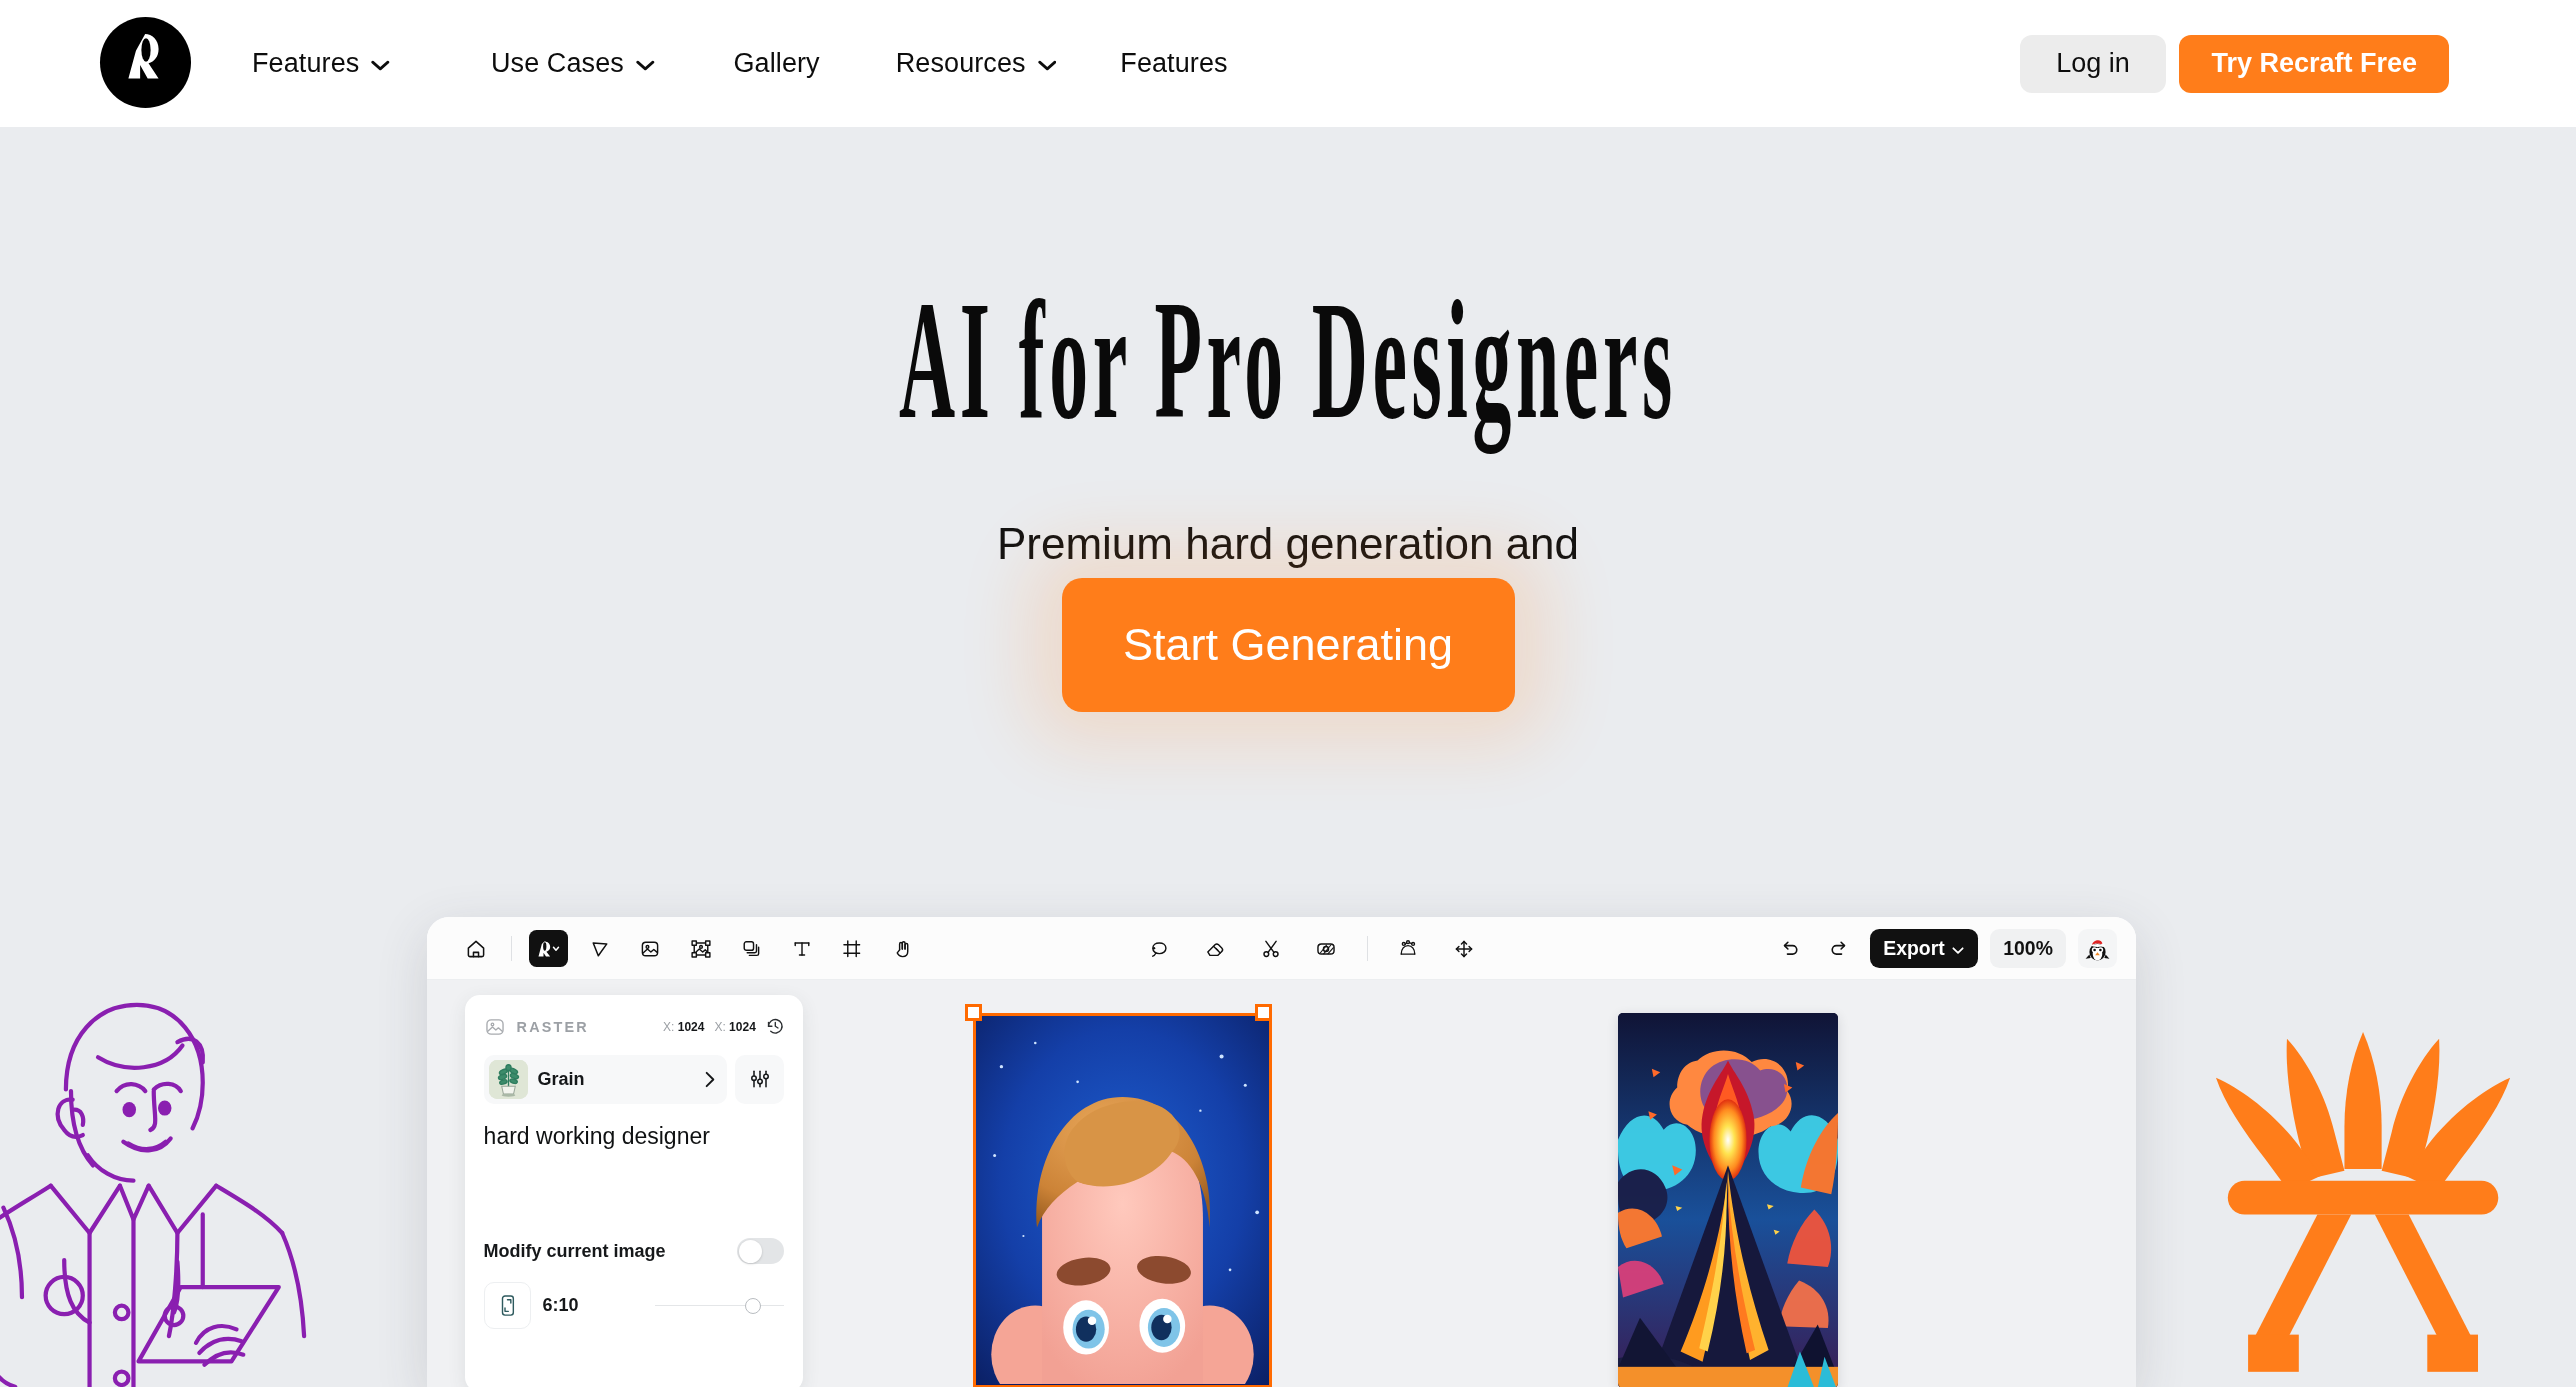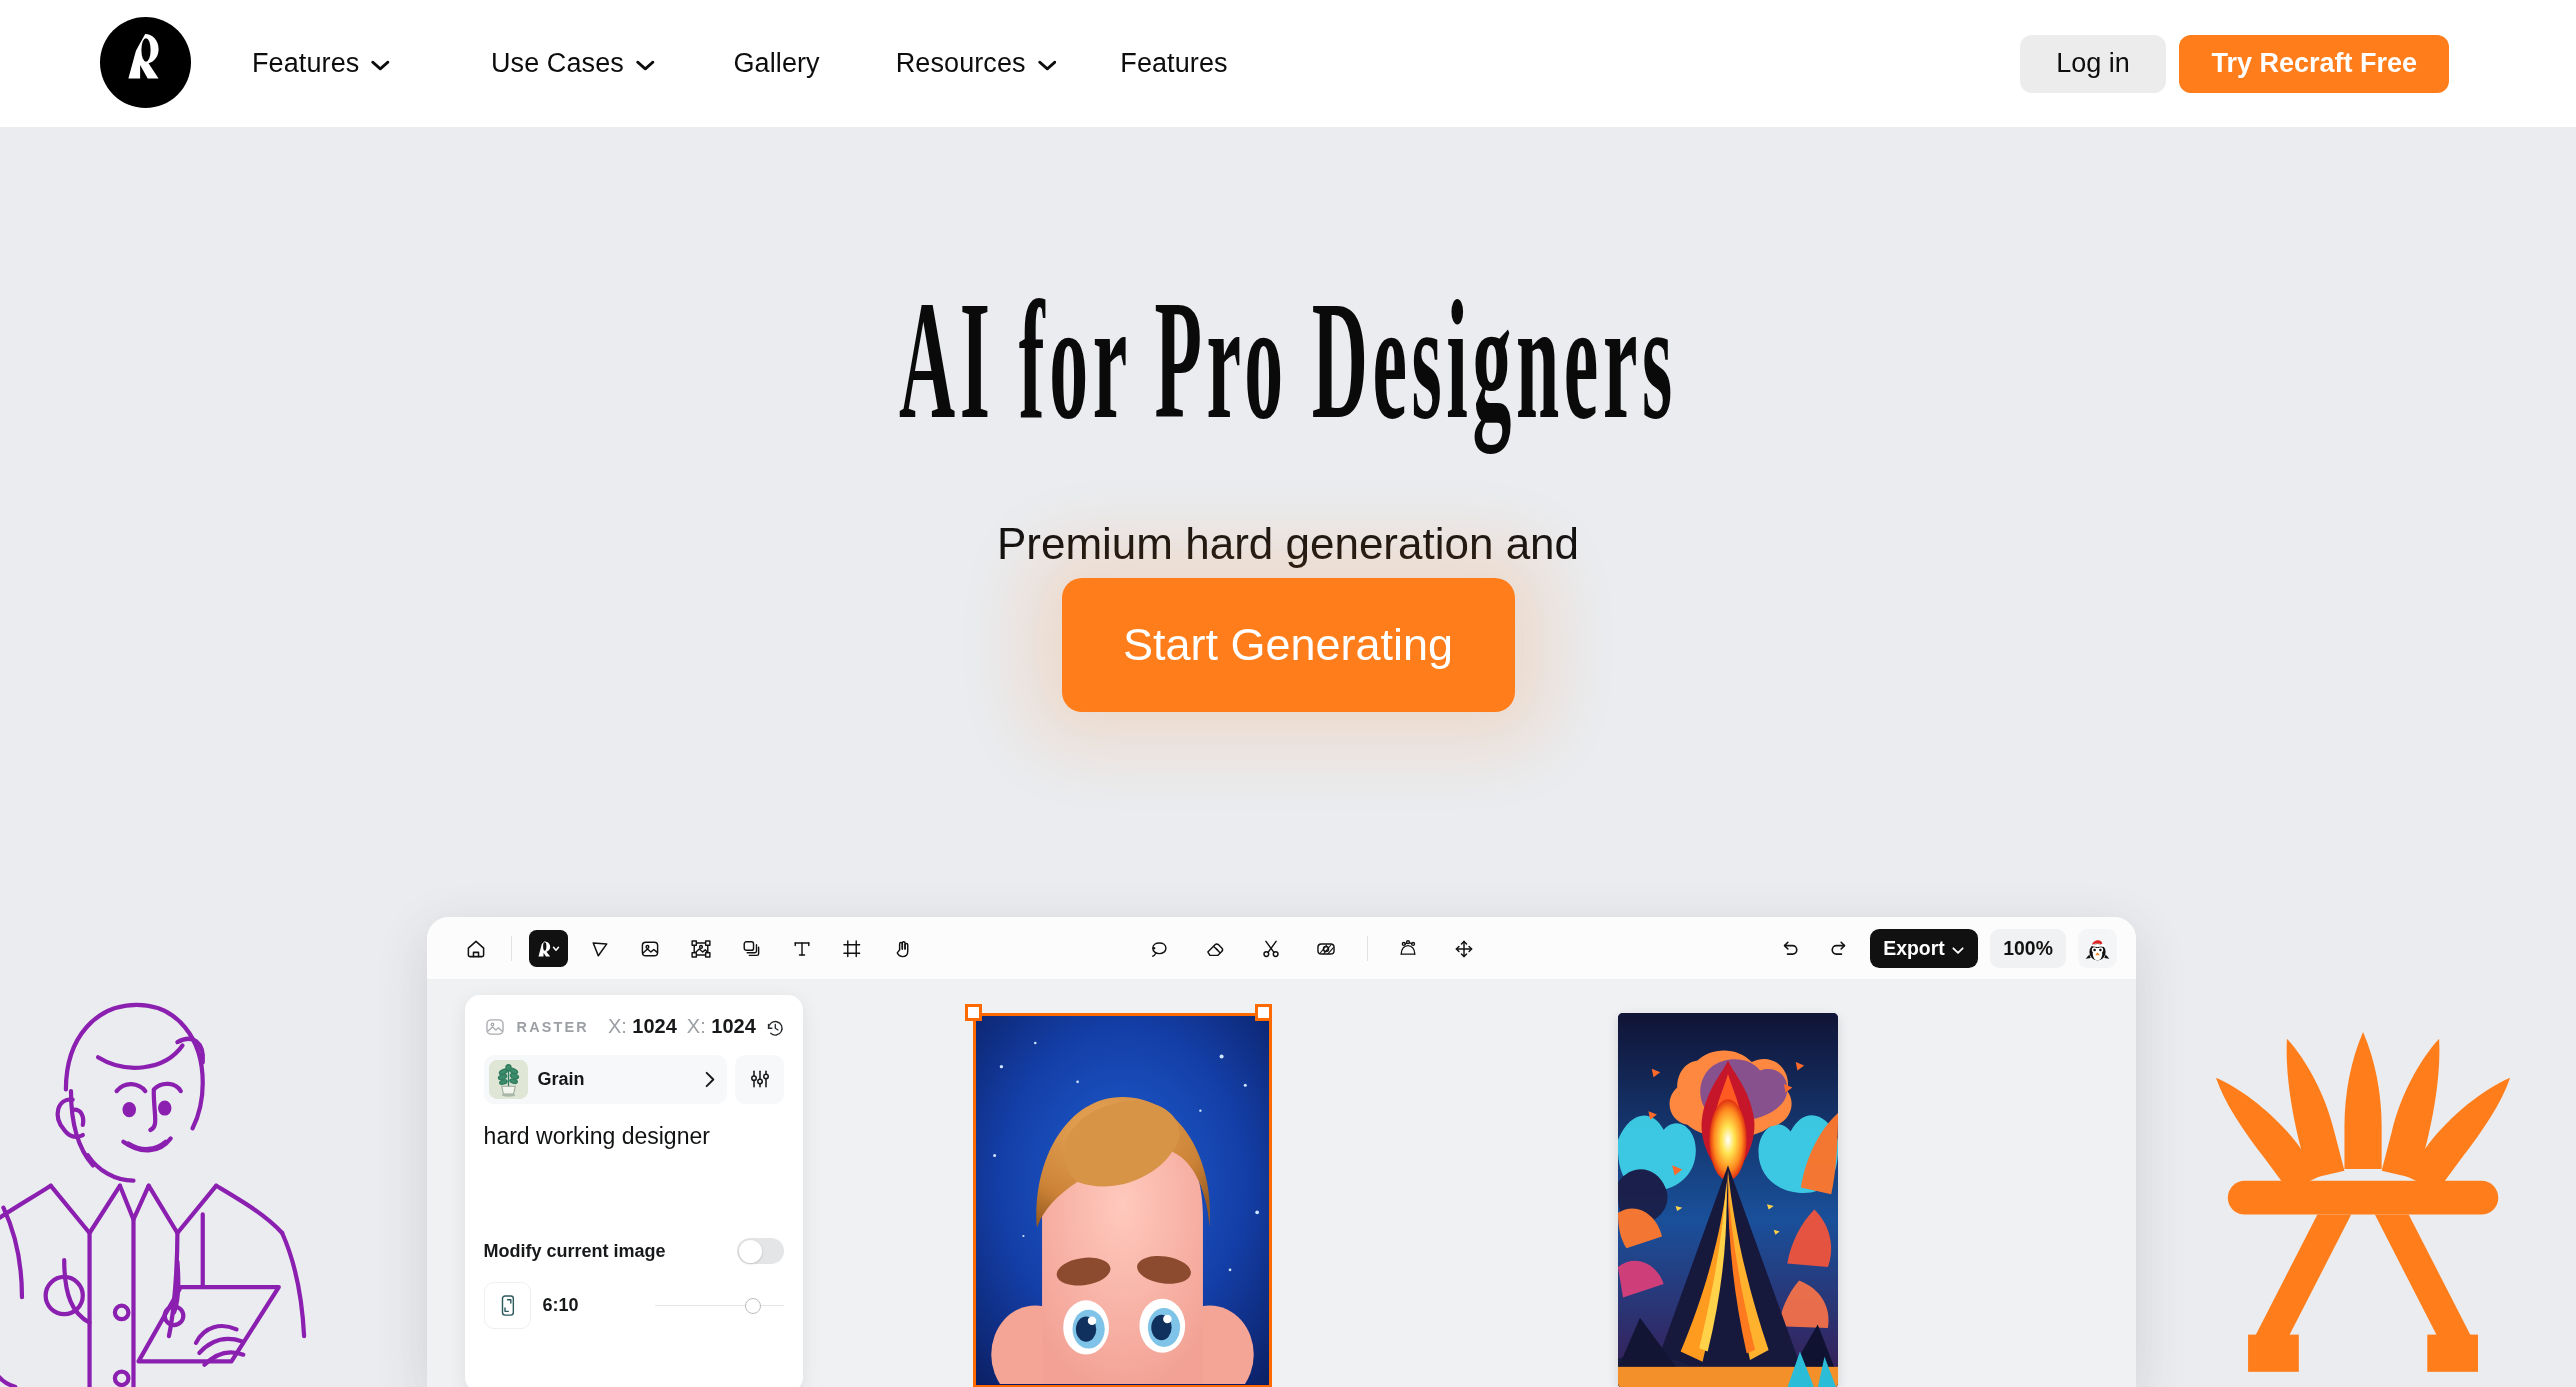--- a/index.html
+++ b/index.html
@@ -219,22 +219,22 @@
   }
   .sp-raster-icon {
     width: 23px; height: 23px;
     display: flex; align-items: center; justify-content: center;
     color: #a8abaf;
   }
   .sp-raster-label {
     font-size: 14.4px; letter-spacing: 2.2px; color: #9ca0a5; font-weight: 700;
   }
   .sp-dims {
-    margin-left: auto; display: flex; align-items: flex-end; gap: 10px;
-    font-size: 20px; color: #9ca0a5;
+    margin-left: auto; display: flex; align-items: center; gap: 10px;
+    font-size: 12px; color: #9ca0a5;
   }
   .sp-dims b { color: #16181a; font-weight: 700; }
   .sp-clock { width: 18.6px; height: 18.6px; color: #2b2e31; }
 
   .sp-style-row {
     margin-top: 13.5px; display: flex; align-items: flex-end; gap: 8.5px;
   }
   .style-chip {
     flex: 1; height: 49px;
     background: #f7f8f9; border-radius: 10px;

